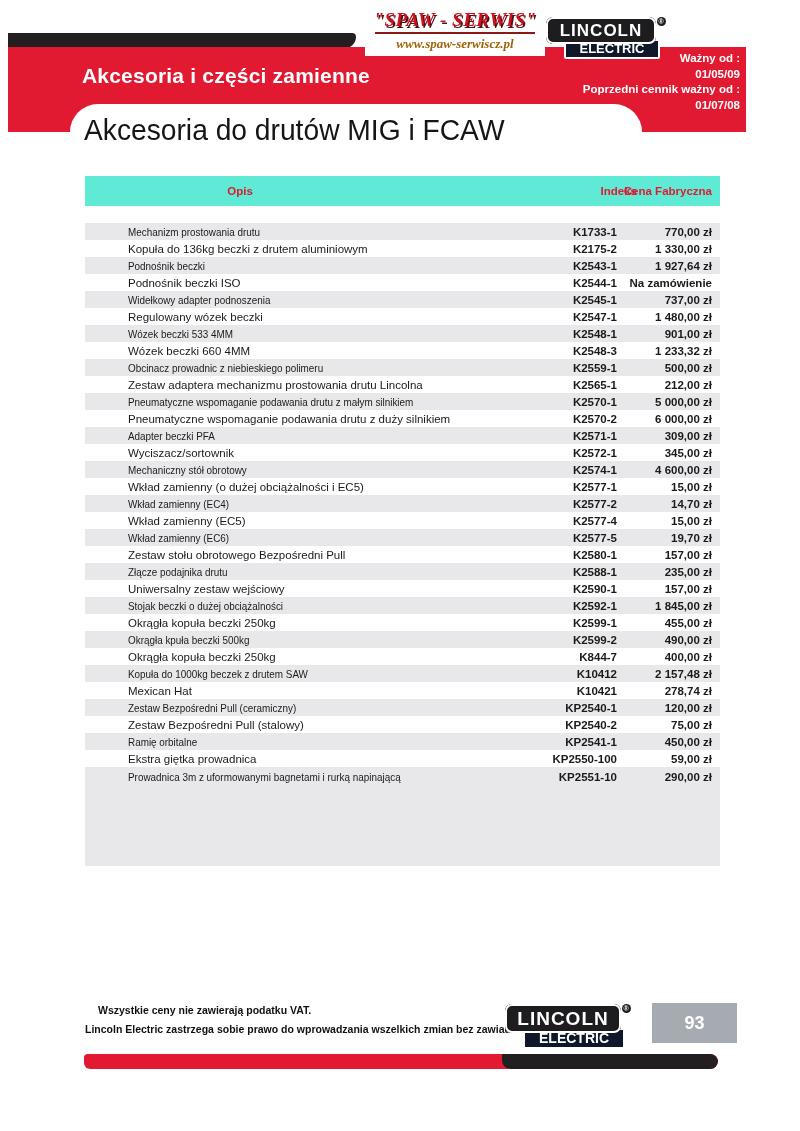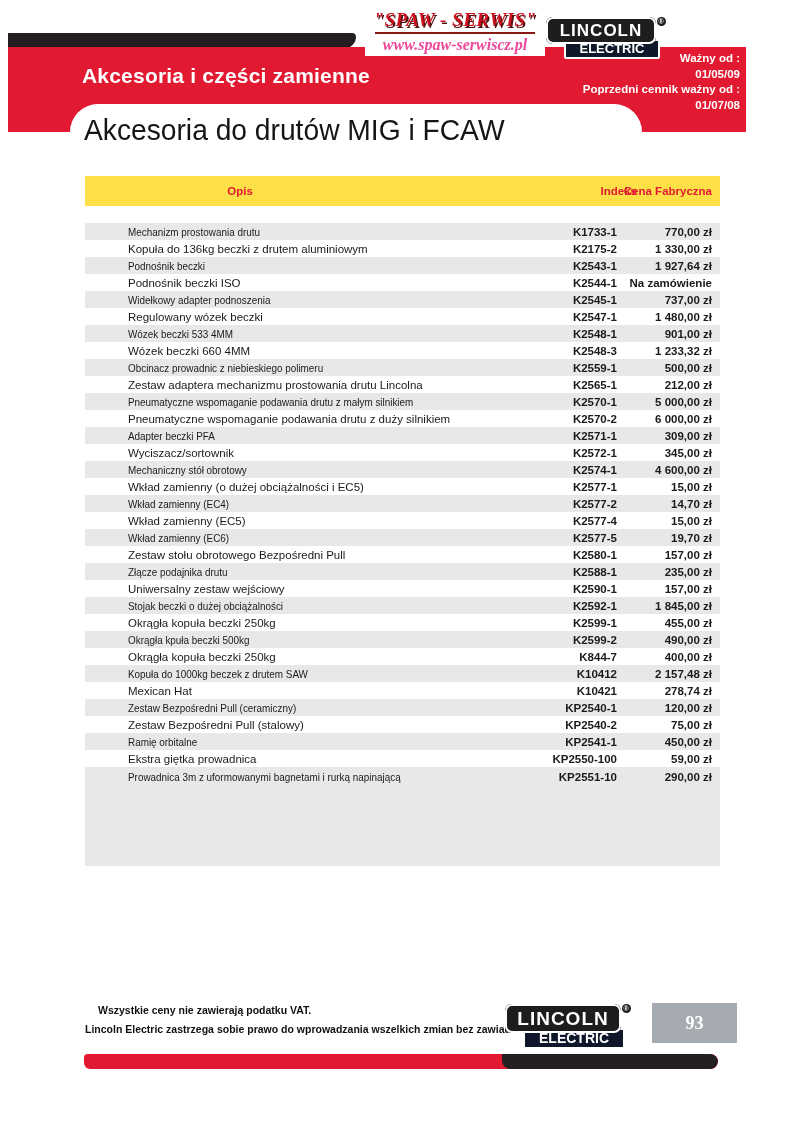--- a/index.html
+++ b/index.html
@@ -12,53 +12,53 @@
   .section-title { left:82px; top:64px; color:#fff; font-size:21px; font-weight:bold; letter-spacing:.2px; z-index:3; }
   .title-box { left:70px; top:104px; width:572px; height:30px; background:#fff; border-radius:28px 28px 0 0; z-index:2; }
   .page-title { left:84px; top:113px; font-size:30px; color:#151515; z-index:4; transform:scaleX(.94); transform-origin:0 50%; white-space:nowrap; }
 
   .validity { right:60px; top:51px; text-align:right; color:#fff; font-size:11.5px; font-weight:bold; line-height:15.5px; z-index:3; }
 
   
   .spaw-box { left:365px; top:5px; width:180px; height:51px; background:#fff; text-align:center; z-index:5; padding-top:4px; box-sizing:border-box; }
   .spaw-name { font-family:"Liberation Serif", serif; font-style:italic; font-weight:bold; font-size:19px; color:#cf1020; text-shadow:1.5px 1.5px 0 #4a1210; letter-spacing:.5px; white-space:nowrap; display:block; }
   .spaw-rule { height:2px; background:#8c1a14; margin:1px 10px 2px 10px; }
-  .spaw-url { font-family:"Liberation Serif", serif; font-style:italic; font-weight:bold; font-size:16px; color:#ec4899; display:block; }
+  .spaw-url { font-family:"Liberation Serif", serif; font-style:italic; font-weight:bold; font-size:13px; color:#a16207; display:block; }
 
   
   .lincoln { z-index:6; }
   .lincoln .black-box { position:relative; background:#1d1d1f; border-radius:7px; box-shadow:inset 0 0 0 2px #fff, inset 0 0 0 3px #1d1d1f; color:#fff; font-weight:bold; text-align:center; letter-spacing:1px; }
   .lincoln .reg { position:absolute; top:0; right:-10px; width:9px; height:9px; background:#1d1d1f; border-radius:50%; color:#fff; font-size:7px; line-height:9px; text-align:center; font-weight:bold; }
   .lincoln .red-box { background:#0f172a; border:2px solid #fff; color:#fff; font-weight:bold; text-align:center; border-radius:2px; }
   .lincoln-header { left:546px; top:17px; }
   .lincoln-header .black-box { width:110px; height:27px; font-size:17px; line-height:27px; }
   .lincoln-header .red-box { width:92px; height:16px; font-size:13px; line-height:16px; margin:-5px 0 0 18px; }
   .lincoln-footer { left:505px; top:1004px; }
   .lincoln-footer .black-box { width:116px; height:29px; font-size:19px; line-height:29px; }
   .lincoln-footer .red-box { width:98px; height:17px; font-size:14px; line-height:17px; margin:-5px 0 0 18px; }
 
   
   .price-table { left:85px; top:176px; width:635px; }
-  .thead { position:relative; height:30px; background:#fde047; font-size:11.5px; font-weight:bold; color:#e11931; line-height:30px;padding-left:38px; }
+  .thead { position:relative; height:30px; background:#5eead4; font-size:11.5px; font-weight:bold; color:#e11931; line-height:30px;padding-left:38px; }
   .thead .h-opis { position:absolute; left:95px; width:120px; text-align:center; }
   .thead .h-indeks { position:absolute; left:460px; width:92px; text-align:right; }
   .thead .h-cena { position:absolute; right:8px; text-align:right; }
   .tspacer { height:17px; background:#fff; }
   .trow { display:grid; grid-template-columns:1fr 100px 95px; align-items:center; height:17px; padding:0 8px 0 43px; box-sizing:border-box; font-size:11.5px; color:#1a1a1a; }
   .trow:nth-child(odd) { background:#e8e8ea; }
   .trow .desc span { display:inline-block; white-space:nowrap; }
   .trow:nth-child(odd) .desc span { transform:scaleX(.86); transform-origin:0 50%; }
   .trow .idx, .trow .price { text-align:right; font-weight:bold; white-space:nowrap; }
   .trow:last-child { height:99px; align-items:start; }
   .trow:last-child > div { line-height:20.8px; }
 
   
   .note1 { left:98px; top:1004px; font-size:10.5px; font-weight:bold; color:#111; }
   .note2 { left:85px; top:1023px; font-size:10.5px; font-weight:bold; color:#111; }
-  .page-box { left:652px; top:1003px; width:85px; height:40px; background:#a5abb0; color:#fff; font-weight:bold; font-size:18px; text-align:center; line-height:40px;font-family:Liberation Serif, serif; }
+  .page-box { left:652px; top:1003px; width:85px; height:40px; background:#a5abb0; color:#fff; font-weight:bold; font-size:18px; text-align:center; line-height:40px; }
   .bottom-bar { left:84px; top:1054px; width:634px; height:15px; background:#e11931; border-radius:6px 12px 12px 10px; overflow:hidden; }
   .bottom-bar .black-part { position:absolute; right:0; top:0; width:216px; height:15px; background:#231f20; border-radius:0 12px 12px 14px; }
 </style>
 </head>
 <body>
 
 <div class="abs top-black-bar"></div>
 <div class="abs red-band"></div>
 <div class="abs title-box"></div>
 

